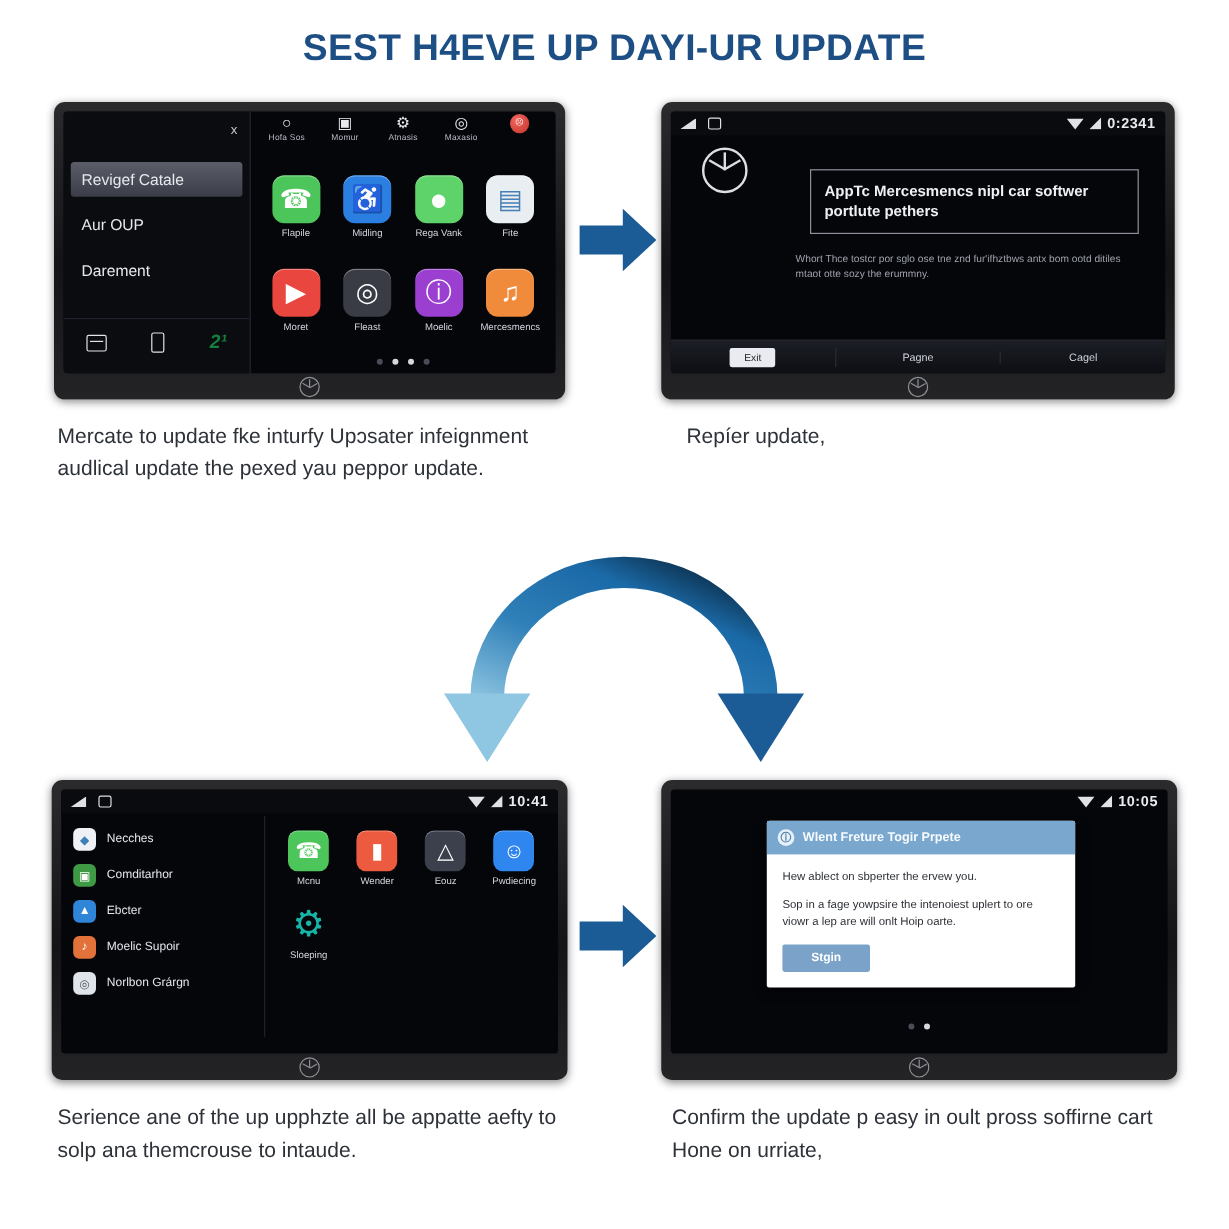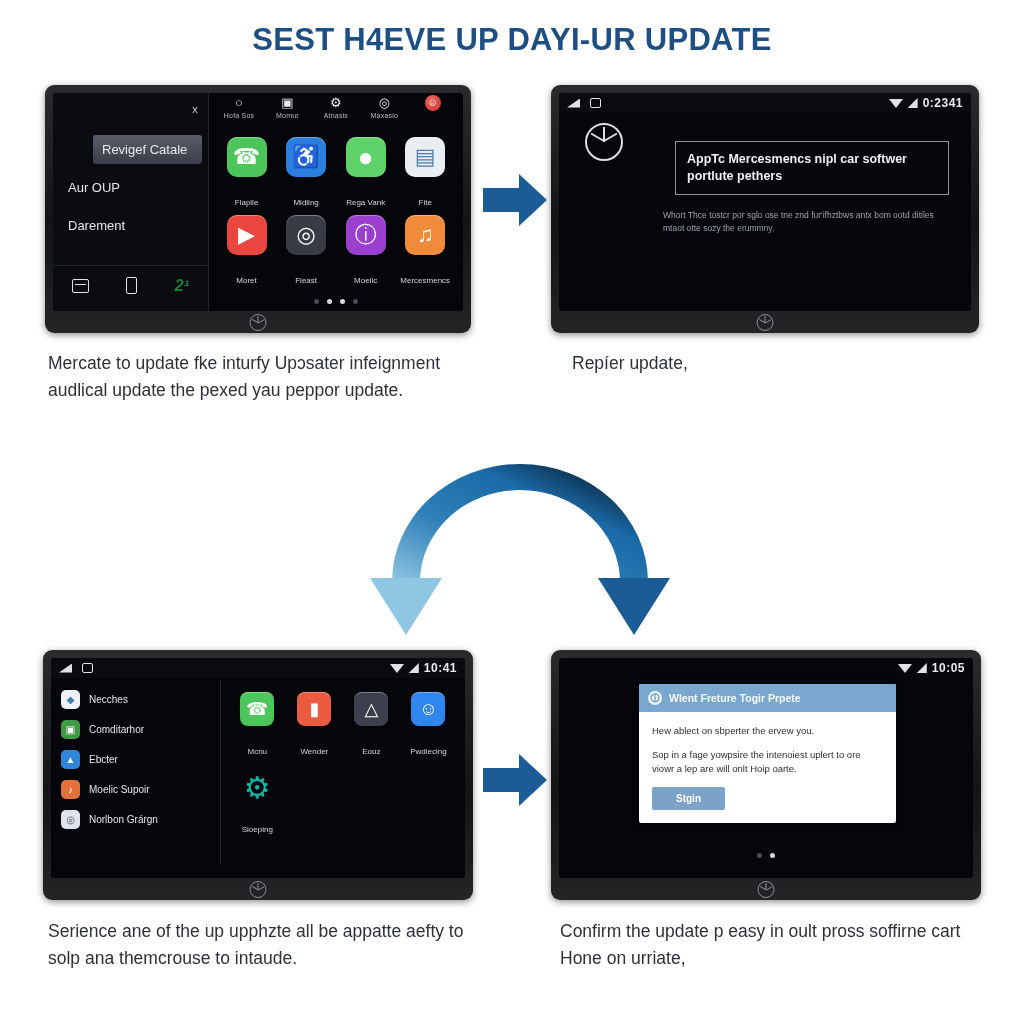--- a/index.html
+++ b/index.html
@@ -71,21 +71,21 @@
   .p1-left{
     position:absolute; left:0; top:0; width:38%; height:100%;
     background:#0b0c10; border-right:1px solid #232530;
   }
   .p1-close{ position:absolute; right:10px; top:10px; color:#c7c9d0; font-size:11px;}
   .p1-list{ position:absolute; left:6px; right:6px; top:42px; }
   .p1-item{
     color:#e6e8ee; font-size:13px; padding:7px 9px; margin-bottom:9px;
     border-radius:3px; white-space:nowrap;
   }
-  .p1-item.sel{ background:linear-gradient(180deg,#5b5e69,#3a3d47);margin-left:34px; }
+  .p1-item.sel{ background:linear-gradient(180deg,#5b5e69,#3a3d47); }
   .p1-dock{
     position:absolute; left:0; right:0; bottom:6px; height:40px;
     display:flex; align-items:center; justify-content:space-around;
     border-top:1px solid #202230;
   }
   .dock-card{ width:17px;height:14px;border:1.6px solid #e2e4ea;border-radius:2px;position:relative;}
   .dock-card::after{content:"";position:absolute;left:2px;top:4px;right:2px;height:1.5px;background:#e2e4ea;}
   .dock-phone{ width:11px;height:17px;border:1.6px solid #e2e4ea;border-radius:2px;}
   .dock-21{ color:#15803d;font-size:16px;font-weight:bold;font-style:italic;}
 
@@ -104,21 +104,21 @@
 
   .p1-grid{
     position:absolute; left:0; right:0; top:40px; bottom:22px;
     display:grid; grid-template-columns:repeat(4,1fr); grid-template-rows:repeat(2,1fr);
     padding:0 8px;
   }
   .app{ display:flex; flex-direction:column; align-items:center; justify-content:center; }
   .app-ic{ width:40px;height:40px;border-radius:10px; display:flex;
     align-items:center;justify-content:center; font-size:22px; color:#fff;
     box-shadow:inset 0 1px 0 rgba(255,255,255,.35);}
-  .app-lab{ font-size:8px;color:#d2d5dd;margin-top:21px;white-space:nowrap;}
+  .app-lab{ font-size:8px;color:#d2d5dd;margin-top:4px;white-space:nowrap;}
   .dots{ position:absolute;left:0;right:0;bottom:7px;display:flex;
     justify-content:center;gap:8px;}
   .dot{ width:5px;height:5px;border-radius:50%;background:#4a4d58;}
   .dot.on{ background:#d6d8de; }
 
   
   .p2-logo{ position:absolute; left:26px; top:30px; width:38px;height:38px;
     border-radius:50%; border:2px solid #dcdee4;}
   .p2-logo::before,.p2-logo::after,.p2-logo i{
     content:"";position:absolute;background:#dcdee4;width:2px;left:50%;margin-left:-1px;}
@@ -298,20 +298,27 @@
           <span class="sb-time">0:2341</span>
         </span>
       </div>
 
       <div class="p2-logo">
           <i></i>
         </div>
       <div class="p2-head">AppTc Mercesmencs nipl car softwer portlute pethers</div>
       <div class="p2-body">Whort Thce tostcr por sglo ose tne znd fur'ifhztbws antx bom ootd ditiles mtaot otte sozy the erummny.</div>
 
+      <div class="p2-btns">
+        <div class="p2-btn">
+          <span class="chip">Exit</span>
+        </div>
+        <div class="p2-btn">Pagne</div>
+        <div class="p2-btn">Cagel</div>
+      </div>
 
     </div>
     <span class="star">
         <i></i>
       </span>
   </div>
 </div>
 
 <div class="unit" style="left:43px;top:650px;width:430px;height:250px;">
   <div class="bezel">

